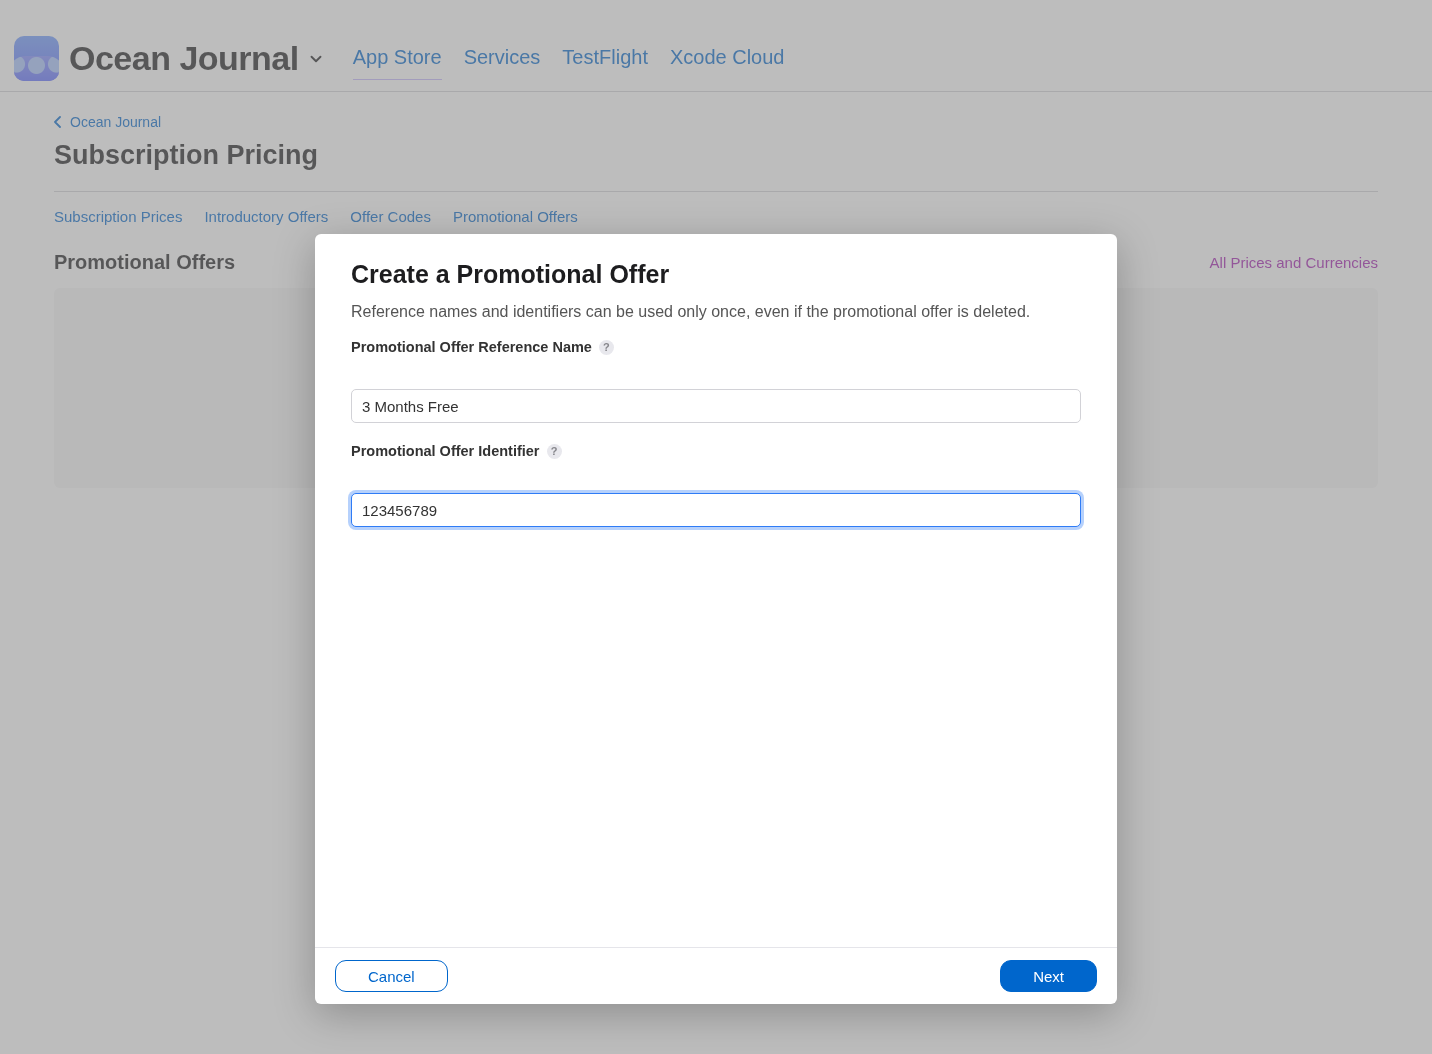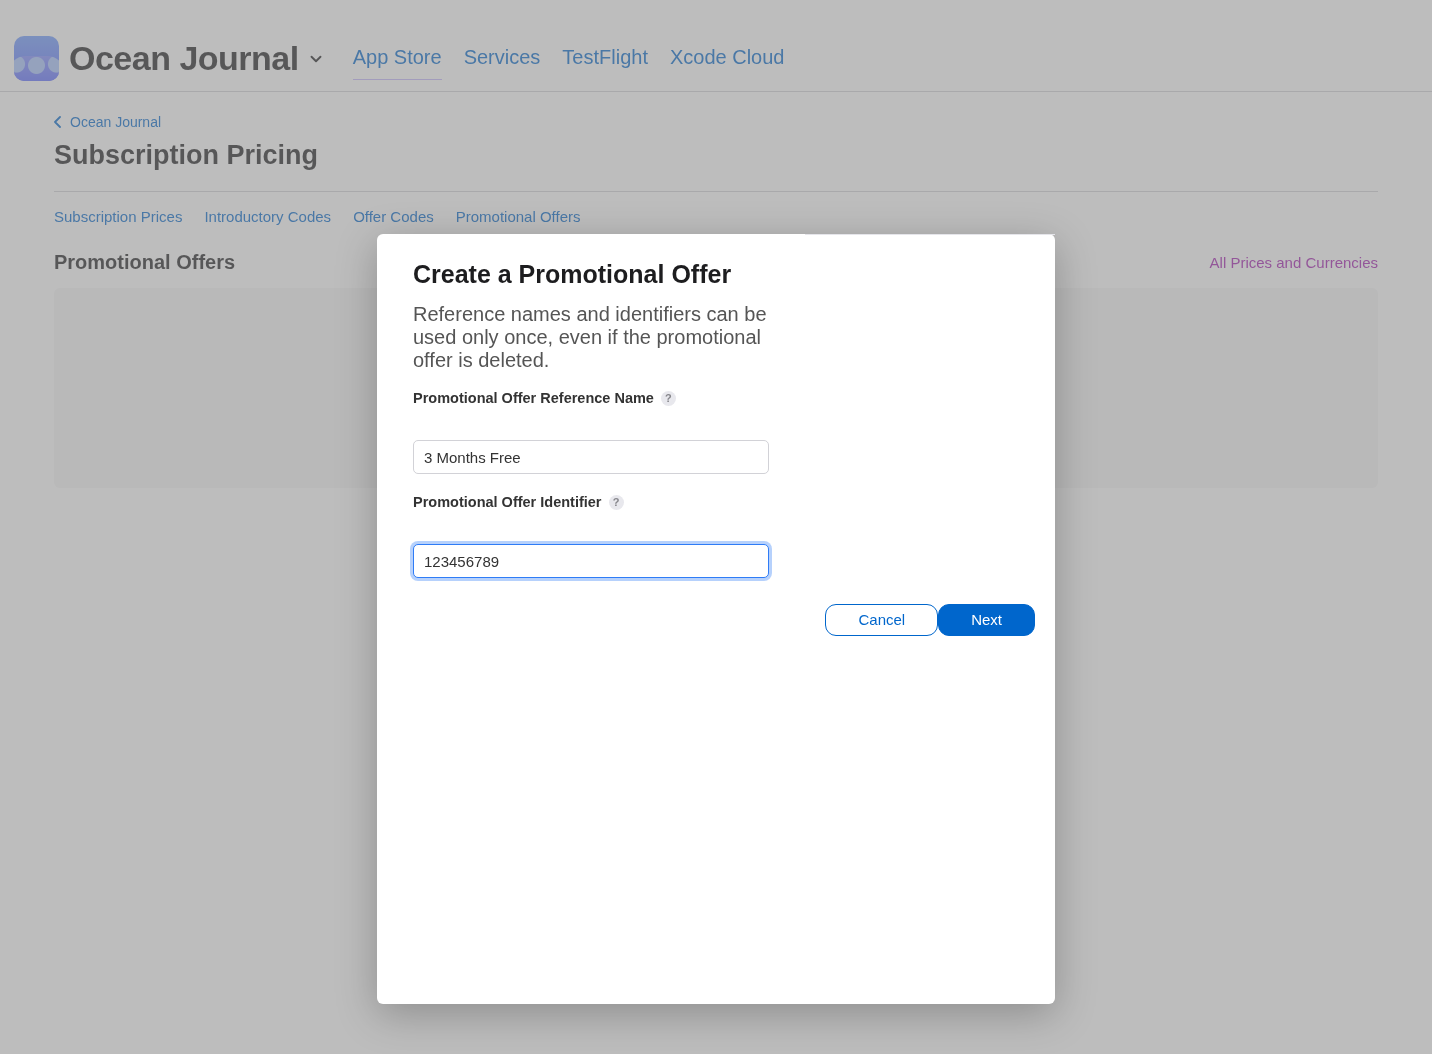--- a/index.html
+++ b/index.html
@@ -127,40 +127,41 @@
   .overlay {
     position: absolute;
     inset: 0;
     background: rgba(134,134,134,0.55);
     display: flex;
     align-items: flex-start;
     justify-content: center;
   }
   .modal {
     margin-top: 234px;
-    width: 678px;
+    width: 802px;
     height: 770px;
     background: #fff;
     border-radius: 6px;
     display: flex;
+    flex-direction: column;
     box-shadow: 0 10px 40px rgba(0,0,0,0.25);
     justify-content: center;
   }
   .modal-body {
     flex: 1;
     padding: 26px 36px;
     overflow: auto;
   }
   .modal-title {
     font-size: 25px;
     font-weight: 700;
     margin-bottom: 14px;
   }
   .modal-desc {
-    font-size: 20px;
+    font-size: 16px;
     color: #555;
     margin-bottom: 18px;
   }
   .field-label {
     font-size: 14.5px;
     color: #333;
     font-weight: 700;
     margin-bottom: 8px;
     display: flex;
     align-items: center;
@@ -249,21 +250,21 @@
         <svg width="8" height="12" viewBox="0 0 8 12">
             <path d="M6 1L1 6l5 5" fill="none" stroke="#0066cc" stroke-width="1.8" stroke-linecap="round" stroke-linejoin="round"></path>
           </svg>
       </span>
       <span>Ocean Journal</span>
     </div>
     <div class="page-title">Subscription Pricing</div>
     <div class="divider"></div>
     <div class="subtabs">
       <div class="subtab">Subscription Prices</div>
-      <div class="subtab">Introductory Codes</div>
+      <div class="subtab">Introductory Offers</div>
       <div class="subtab">Offer Codes</div>
       <div class="subtab">Promotional Offers</div>
     </div>
     <div class="section-head">
       <div class="section-title">Promotional Offers</div>
       <div class="link-right">All Prices and Currencies</div>
     </div>
     <div class="placeholder-box"></div>
   </div>
 </div>

